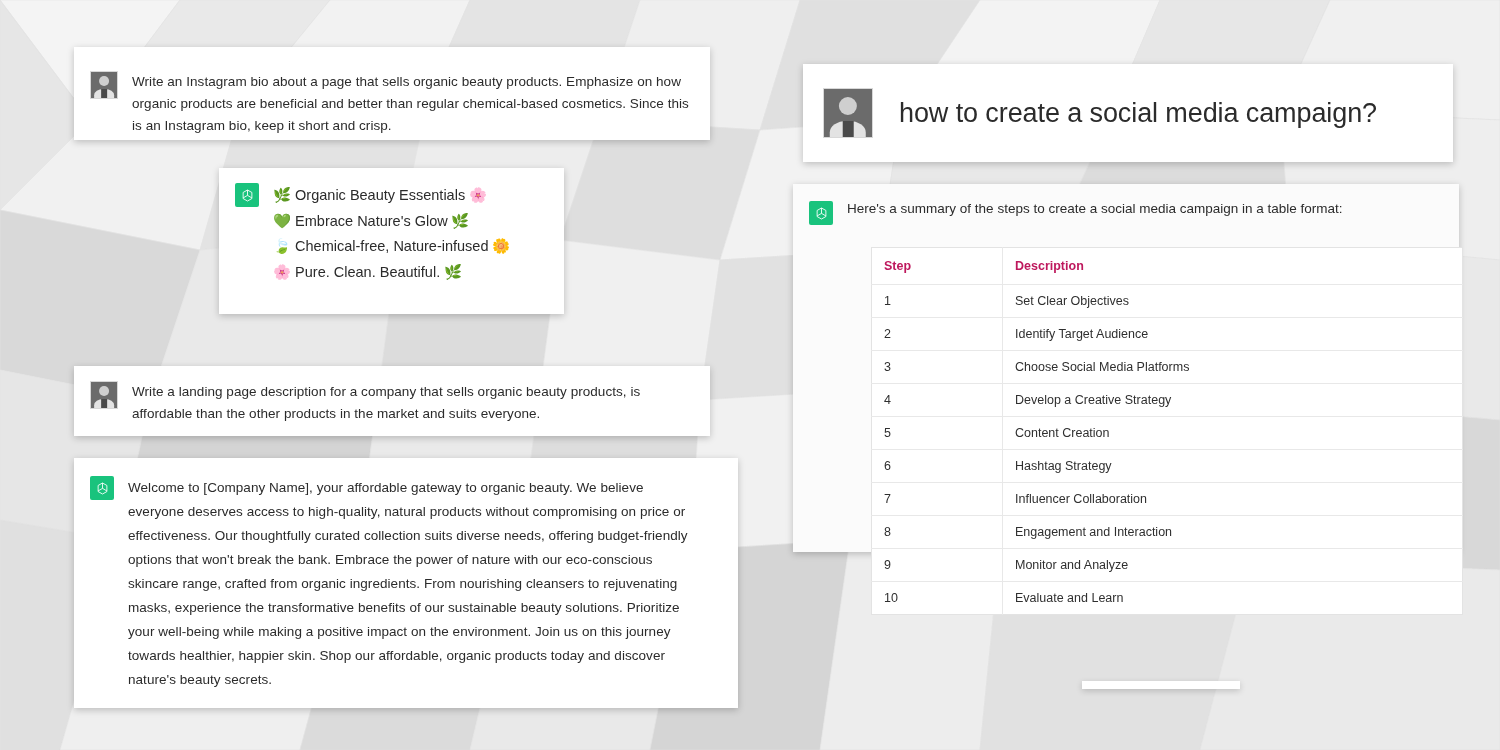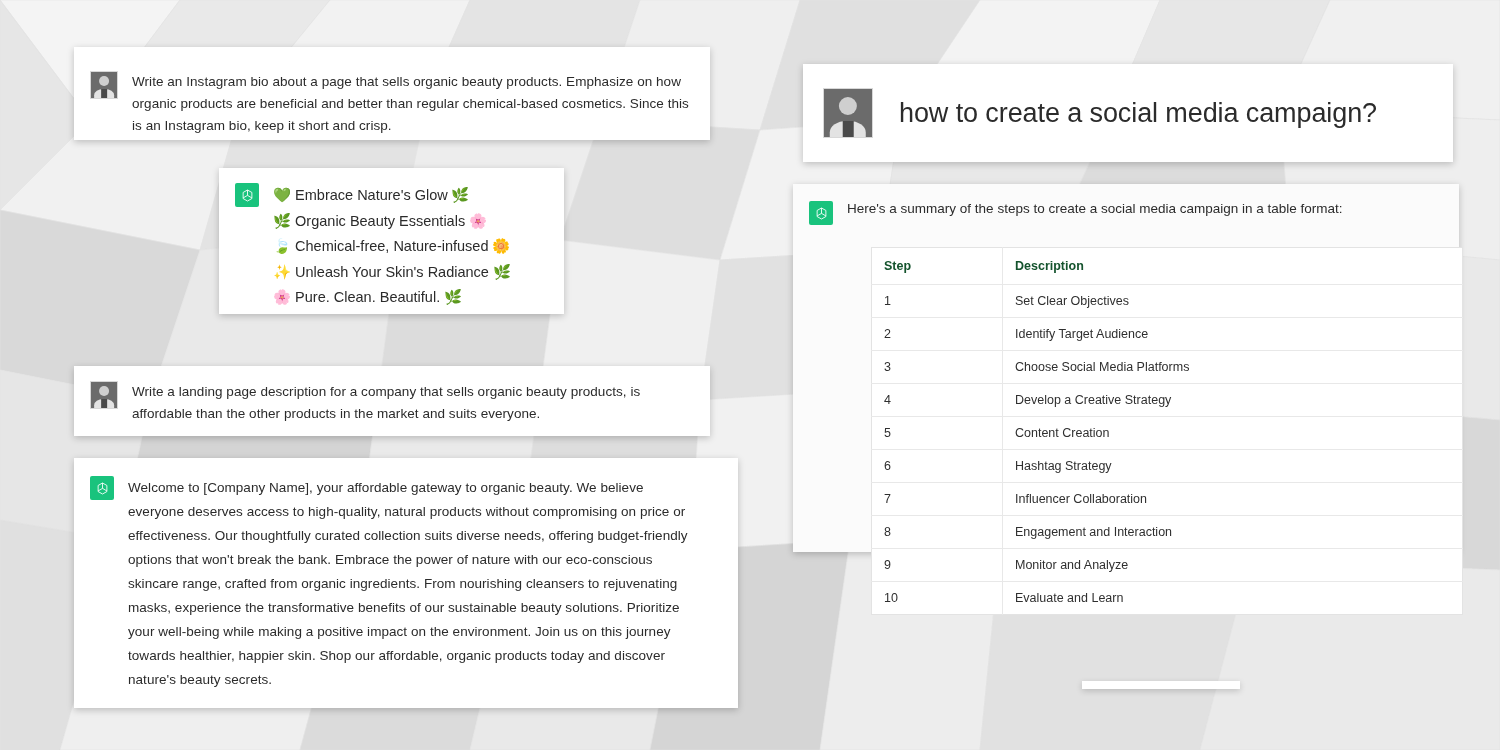--- a/index.html
+++ b/index.html
@@ -167,21 +167,21 @@
   table.steps td {
     text-align: left;
     font-size: 12.5px;
     color: #2f2f2f;
     padding: 9px 0 9px 12px;
     border-bottom: 1px solid #e8e8e8;
     font-weight: normal;
   }
   table.steps th {
     font-weight: bold;
-    color: #14532d;
+    color: #be185d;
     padding-top: 11px;
     padding-bottom: 11px;
   }
   table.steps tr:last-child td { border-bottom: none; }
   table.steps .col-step   { width: 118px; border-right: 1px solid #e8e8e8; }
 
   .closing {
     margin: 20px 0 0 62px;
     width: 592px;
     font-size: 13.5px;
@@ -268,24 +268,23 @@
 
 <div class="card" id="card-answer-1">
   <div class="row">
     <div class="gpt-logo">
       <svg width="15" height="15" viewBox="0 0 24 24" fill="none" stroke="#ffffff" stroke-width="1.4">
         <path d="M12 3.2 19 7.1v9.8L12 20.8 5 16.9V7.1z"></path>
         <path d="M12 3.2v8.6l7 4.1M12 11.8l-7 4.1"></path>
       </svg>
     </div>
     <div>
+      <div class="bio-line">🌿 Organic Beauty Essentials 🌸</div>
       <div class="bio-line">💚 Embrace Nature's Glow 🌿</div>
-      <div class="bio-line">🌿 Organic Beauty Essentials 🌸</div>
       <div class="bio-line">🍃 Chemical-free, Nature-infused 🌼</div>
-      <div class="bio-line">✨ Unleash Your Skin's Radiance 🌿</div>
       <div class="bio-line">🌸 Pure. Clean. Beautiful. 🌿</div>
     </div>
   </div>
 </div>
 
 <div class="card" id="card-prompt-2">
   <div class="row">
     <div class="avatar">
       <div class="head"></div>
         <div class="body"></div>

